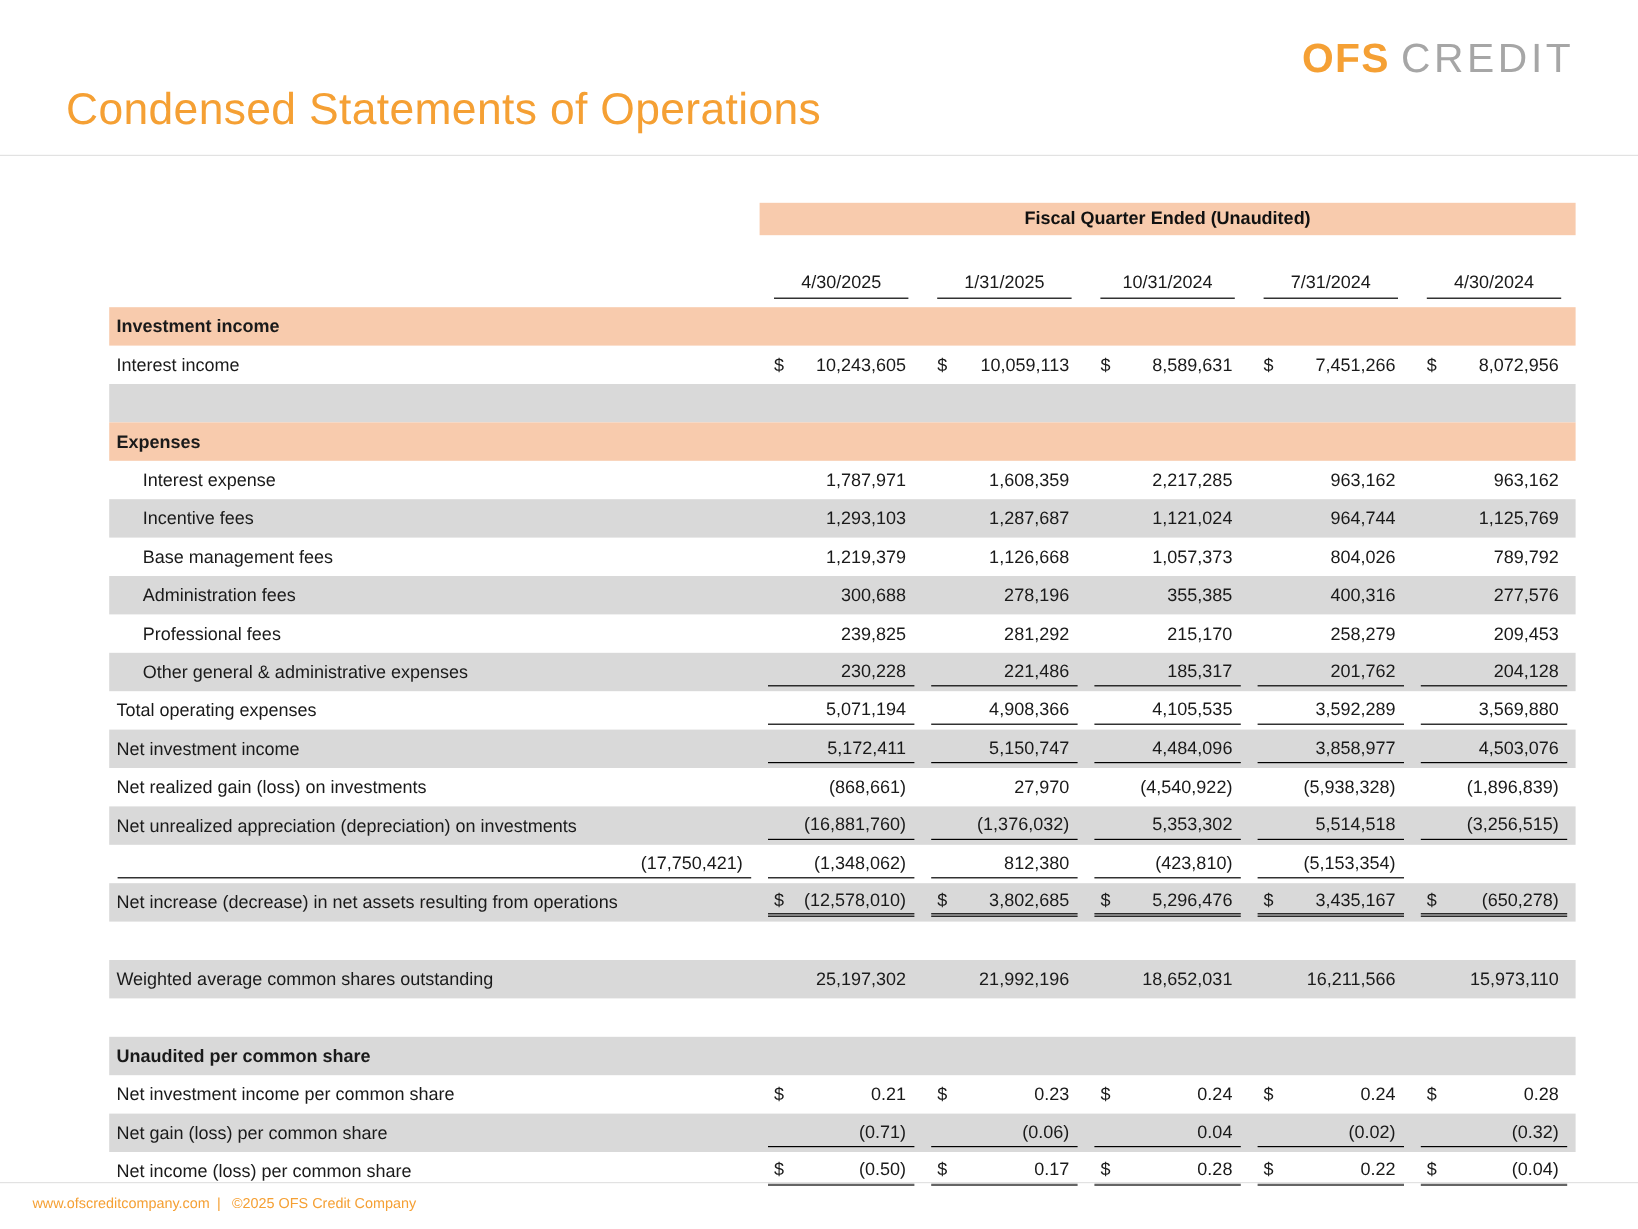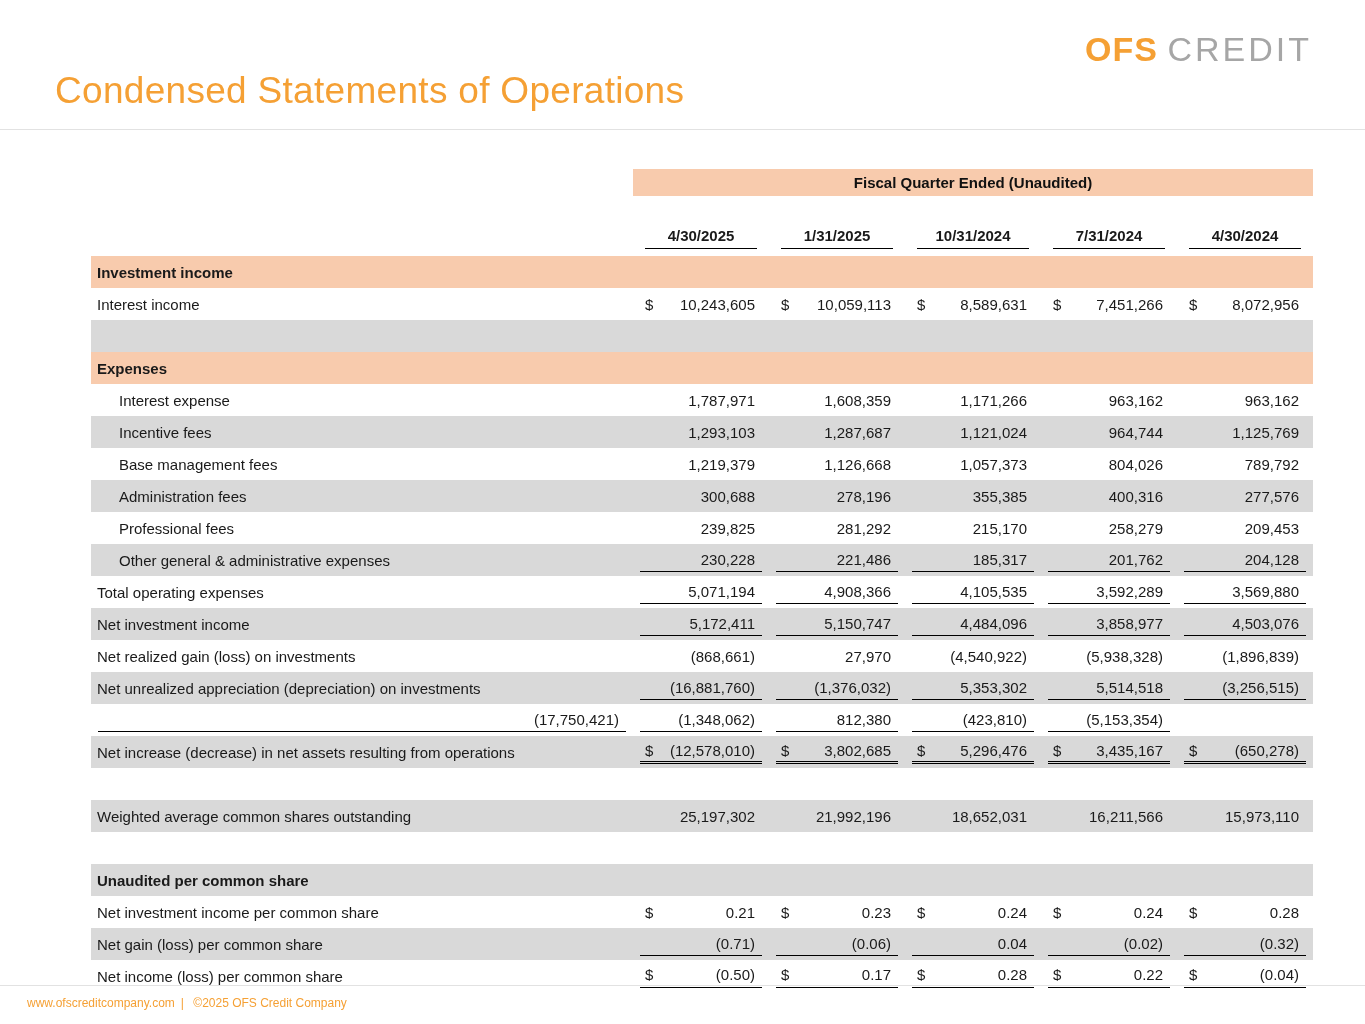--- a/index.html
+++ b/index.html
@@ -31,21 +31,21 @@
   .fintable { position: absolute; left: 91px; top: 169px; width: 1222px; font-size: 15px; }
   .band-row { display: grid; grid-template-columns: 542px 680px; height: 27px; text-align: right; }
   .band {
     background: var(--peach); display: flex; align-items: center; justify-content: center;
     font-weight: 700; font-size: 15px; color: #111;
   }
   .colhead-row {
     display: grid; grid-template-columns: 542px repeat(5, 136px);
     margin-top: 31px; height: 27px;
   }
-  .colhead { font-weight: 700; text-align: center; font-size: 15px; }
+  .colhead { font-weight: 400; text-align: center; font-size: 15px; }
   .colhead span { display: inline-block; border-bottom: 1px solid #000; padding: 0 4px 4px; min-width: 112px; }
 
   .tbody { margin-top: 2px; }
   .trow {
     display: grid; grid-template-columns: 542px repeat(5, 136px);
     height: 32px; align-items: stretch;
   }
   .bg-white { background: transparent; }
   .bg-gray  { background: var(--gray); }
   .bg-peach { background: var(--peach); }
@@ -138,21 +138,21 @@
             <span class="num">1,787,971</span>
           </div>
         </div>
         <div class="vcell">
           <div class="vinner">
             <span class="num">1,608,359</span>
           </div>
         </div>
         <div class="vcell">
           <div class="vinner">
-            <span class="num">1,171,266</span>
+            <span class="num">2,217,285</span>
           </div>
         </div>
         <div class="vcell">
           <div class="vinner">
             <span class="num">963,162</span>
           </div>
         </div>
         <div class="vcell">
           <div class="vinner">
             <span class="num">963,162</span>

